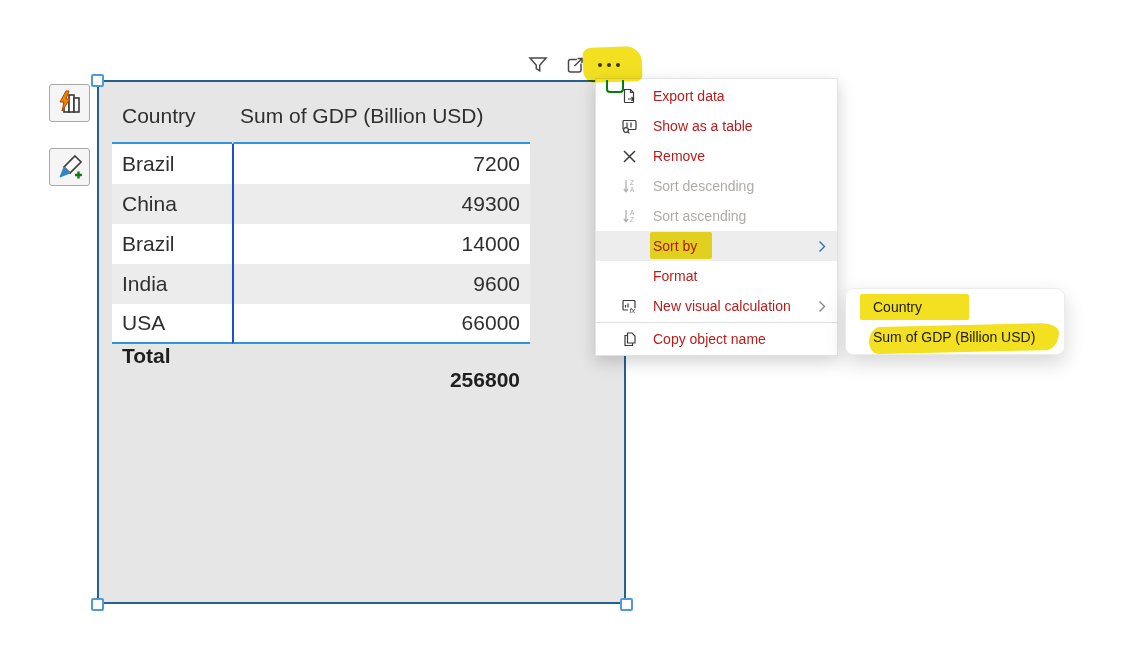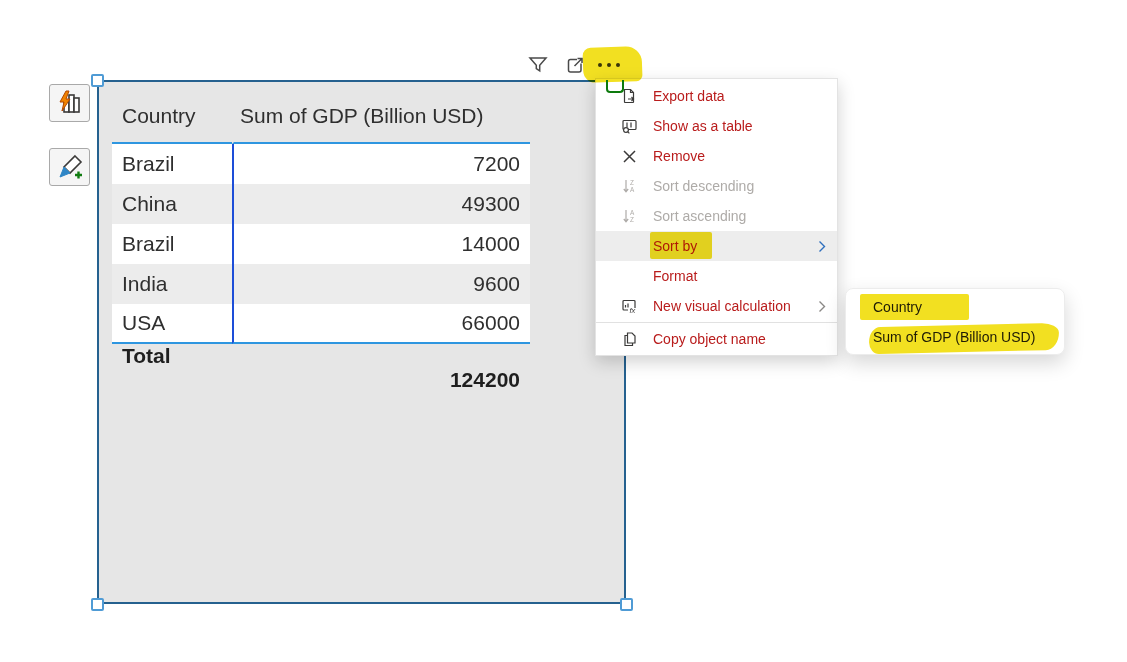--- a/index.html
+++ b/index.html
@@ -155,21 +155,21 @@
         <div class="c1">India</div>
         <div class="c2">9600</div>
       </div>
       <div class="t-row odd last">
         <div class="c1">USA</div>
         <div class="c2">66000</div>
       </div>
 
       <div class="t-total">
         <div class="c1">Total</div>
-        <div class="c2">124200</div>
+        <div class="c2">256800</div>
       </div>
     </div>
   </div>
 
   <div class="handle" id="h-tl"></div>
   <div class="handle" id="h-bl"></div>
   <div class="handle" id="h-br"></div>
 
   <div id="ctx-menu">
 

